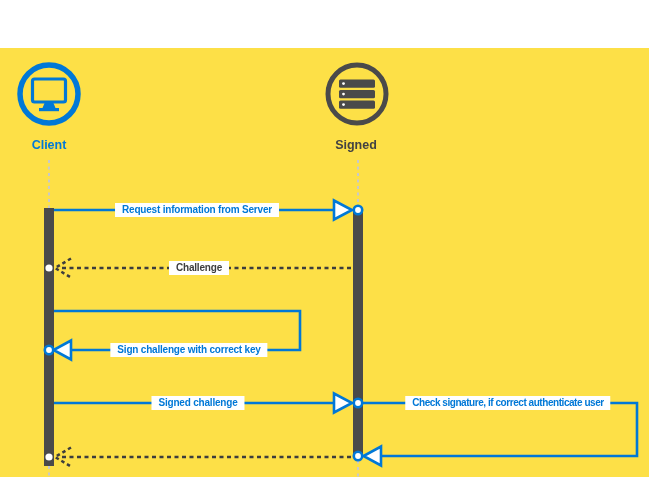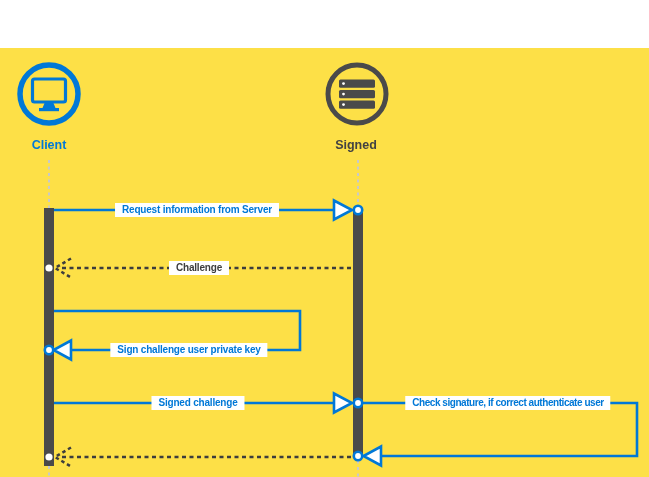--- a/index.html
+++ b/index.html
@@ -96,17 +96,17 @@
     <polygon class="blue-tri" points="381,398.5 381,417.5 363.5,408"></polygon>
     <circle class="blue-circ" cx="358" cy="408" r="4.2"></circle>
 
     <line class="dark-dash" x1="62" y1="409" x2="352" y2="409"></line>
     <path class="dark-dash-head" d="M71,399.5 L55,409 L71,418.5"></path>
     <circle class="white-dot" cx="49" cy="409" r="3.6"></circle>
   </svg>
 
   <div class="msg-label msg-blue" style="left:197px;top:162px;">Request information from Server</div>
   <div class="msg-label msg-dark" style="left:199px;top:220px;">Challenge</div>
-  <div class="msg-label msg-blue" style="left:189px;top:302px;">Sign challenge user private key</div>
+  <div class="msg-label msg-blue" style="left:189px;top:302px;">Sign challenge with correct key</div>
   <div class="msg-label msg-blue msg-long" style="left:508px;top:355px;">Check signature, if correct authenticate user</div>
   <div class="msg-label msg-blue" style="left:198px;top:355px;">Signed challenge</div>
 
 </div>
 
 </body></html>

